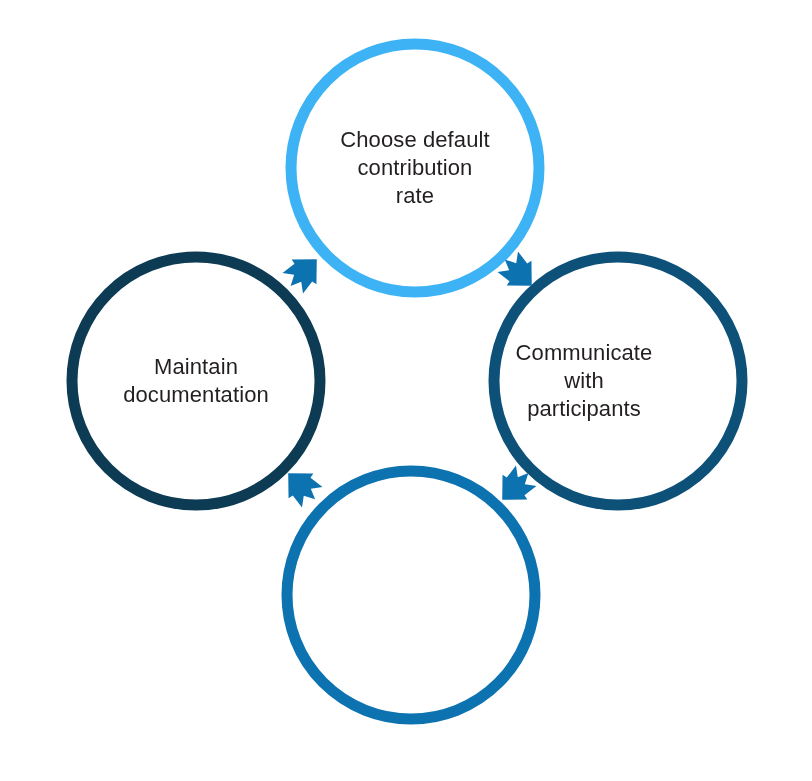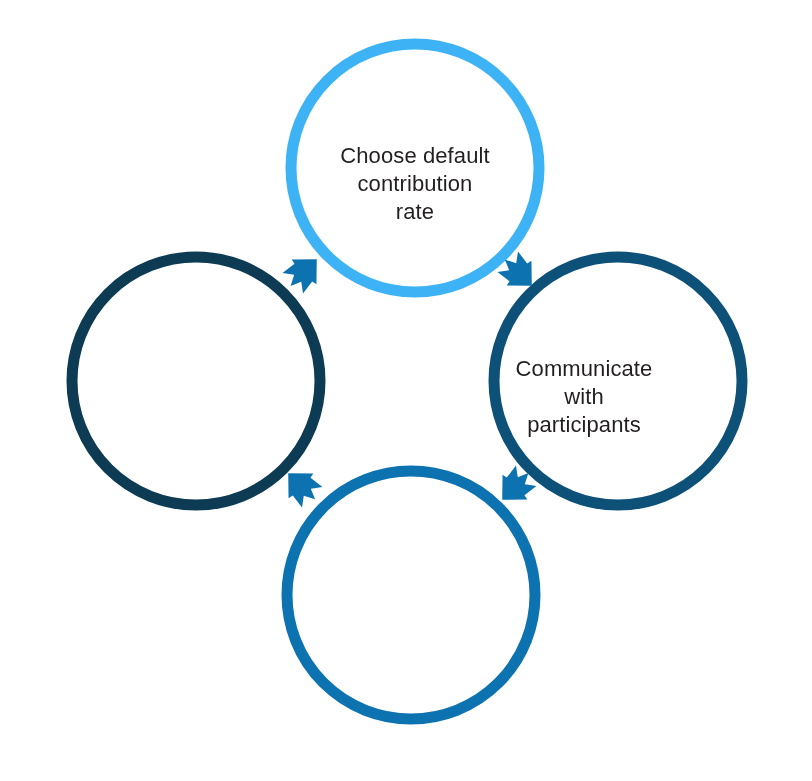--- a/index.html
+++ b/index.html
@@ -33,21 +33,20 @@
     text-align: center;
     color: #231f20;
     font-family: "Liberation Sans", "DejaVu Sans", sans-serif;
     font-weight: 400;
     font-size: 22px;
     line-height: 28px;
     letter-spacing: 0.1px;
     white-space: pre-line;
     transform: translate(-50%, -50%);
     pointer-events: none;
-    margin-top: 16px;
     -webkit-font-smoothing: antialiased;
   }
   .node-label.top    { left: 415px; top: 168px; width: 230px; }
   .node-label.right  { left: 584px; top: 381px; width: 216px; }
   .node-label.bottom { left: 411px; top: 595px; width: 230px; }
   .node-label.left   { left: 196px; top: 381px; width: 234px; }
 </style>
 </head>
 <body>
 
@@ -95,14 +94,16 @@
 
   <div class="node-label top">Choose default
 contribution
 rate</div>
 
   <div class="node-label right">Communicate
 with
 participants</div>
 
 
+  <div class="node-label left">Maintain
+documentation</div>
 
 </div>
 
 </body></html>

